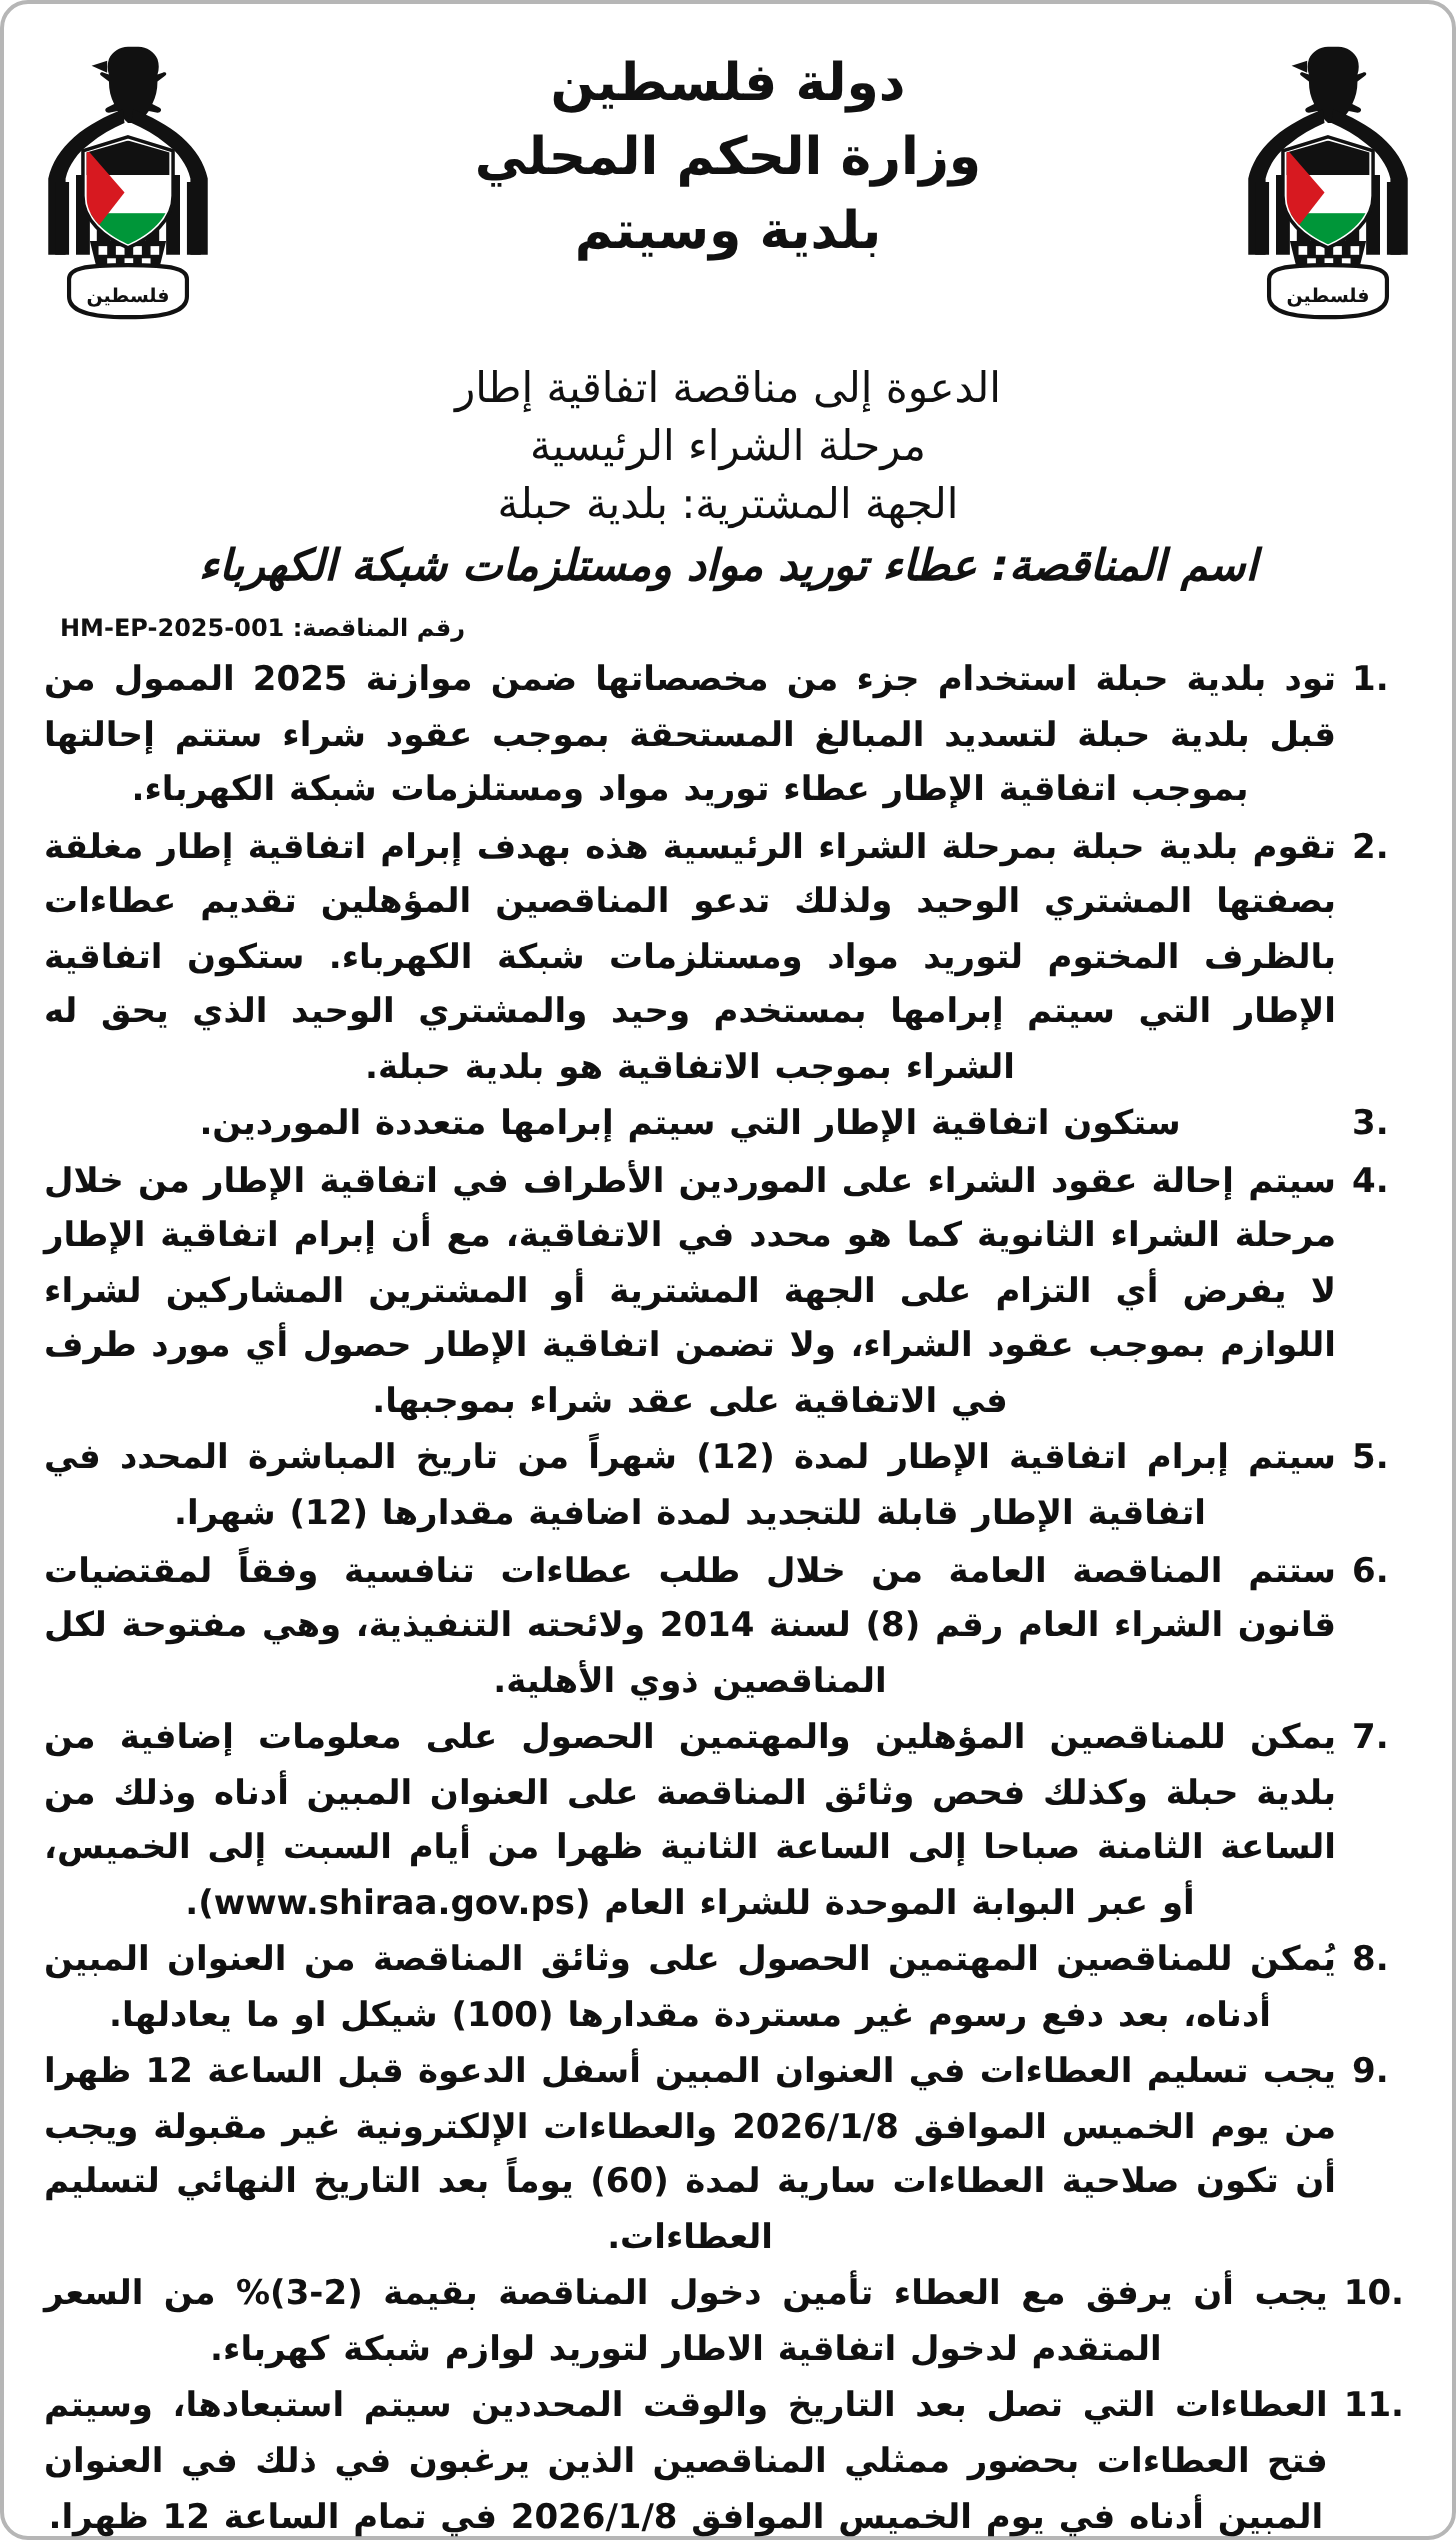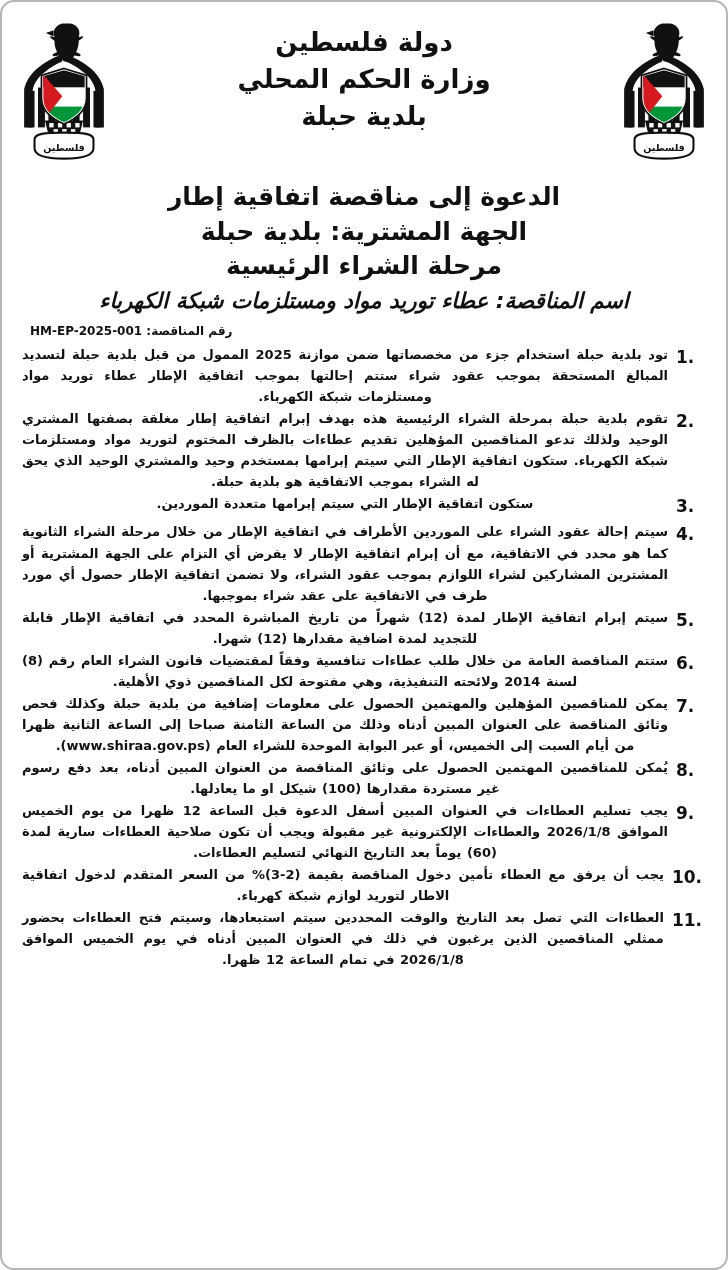--- a/index.html
+++ b/index.html
@@ -54,22 +54,22 @@
     line-height: 1.42;
     letter-spacing: 0.3px;
   }
 
   
   .title-block {
     text-align: center;
     margin-top: -6px;
   }
   .title-line {
-    font-weight: bold;
-    font-size: 25px;
+    font-weight: normal;
+    font-size: 21px;
     line-height: 1.38;
   }
   .tender-name {
     font-weight: bold;
     font-size: 21.5px;
     line-height: 1.4;
     margin-top: 2px;
     font-style: italic;
   }
   .tender-no {
@@ -99,21 +99,21 @@
     font-size: 17px;
     line-height: 1.62;
     padding-left: 8px;
     box-sizing: border-box;
     direction: ltr;
     unicode-bidi: embed;
   }
   .clause-text {
     flex: 1 1 auto;
     font-weight: bold;
-    font-size: 13px;
+    font-size: 17px;
     line-height: 1.62;
     text-align: justify;
     text-align-last: center;
     word-spacing: 1px;
   }
 </style>
 </head>
 <body>
 
 <div class="page">
@@ -170,21 +170,21 @@
         <g>
           <path d="M26 140 C26 134 34 132 60 132 C86 132 94 134 94 140 L94 150 C94 158 84 162 60 162 C36 162 26 158 26 150 Z" fill="#ffffff" stroke="#111111" stroke-width="2.4"></path>
           <text x="60" y="153" font-family="DejaVu Sans, sans-serif" font-size="11" font-weight="bold" fill="#111111" text-anchor="middle">فلسطين</text>
         </g>
       </svg>
     </div>
 
     <div class="header-titles">
       <div class="org-line">دولة فلسطين</div>
       <div class="org-line">وزارة الحكم المحلي</div>
-      <div class="org-line">بلدية حبلة</div>
+      <div class="org-line">بلدية وسيتم</div>
     </div>
 
     <div class="emblem">
       <svg viewBox="0 0 120 168" xmlns="http://www.w3.org/2000/svg">
         <g fill="#111111">
           <path d="M60 6 c-5 0 -9 3 -11 7 c-1 3 -1 6 0 9 l-3 -1 c-2 -1 -3 1 -1 2 l4 3 c0 5 1 9 3 13 l-4 2 c-2 1 -1 3 1 3 l5 -1 c2 3 4 5 6 7 l6 0 c2 -2 4 -4 6 -7 l5 1 c2 0 3 -2 1 -3 l-4 -2 c2 -4 3 -8 3 -13 l4 -3 c2 -1 1 -3 -1 -2 l-3 1 c1 -3 1 -6 0 -9 c-2 -4 -6 -7 -11 -7 z"></path>
           <path d="M48 14 l-9 3 l9 4 z"></path>
           <path d="M57 42 c-10 4 -20 9 -28 16 c-8 7 -13 15 -15 24 l0 44 l10 0 l0 -44 c2 -8 7 -15 14 -20 c6 -5 13 -9 20 -12 z"></path>
           <path d="M18 84 l8 0 l0 42 l-8 0 z"></path>
           <path d="M30 80 l8 0 l0 46 l-8 0 z"></path>
@@ -223,22 +223,22 @@
         <g>
           <path d="M26 140 C26 134 34 132 60 132 C86 132 94 134 94 140 L94 150 C94 158 84 162 60 162 C36 162 26 158 26 150 Z" fill="#ffffff" stroke="#111111" stroke-width="2.4"></path>
           <text x="60" y="153" font-family="DejaVu Sans, sans-serif" font-size="11" font-weight="bold" fill="#111111" text-anchor="middle">فلسطين</text>
         </g>
       </svg>
     </div>
   </div>
 
   <div class="title-block">
     <div class="title-line">الدعوة إلى مناقصة اتفاقية إطار</div>
+    <div class="title-line">مرحلة الشراء الرئيسية</div>
     <div class="title-line">الجهة المشترية: بلدية حبلة</div>
-    <div class="title-line">مرحلة الشراء الرئيسية</div>
     <div class="tender-name">اسم المناقصة: عطاء توريد مواد ومستلزمات شبكة الكهرباء</div>
   </div>
 
   <div class="tender-no">
     <span>رقم المناقصة:</span>
     <span class="ltr">HM-EP-2025-001</span>
   </div>
 
   <div class="clauses">
 

